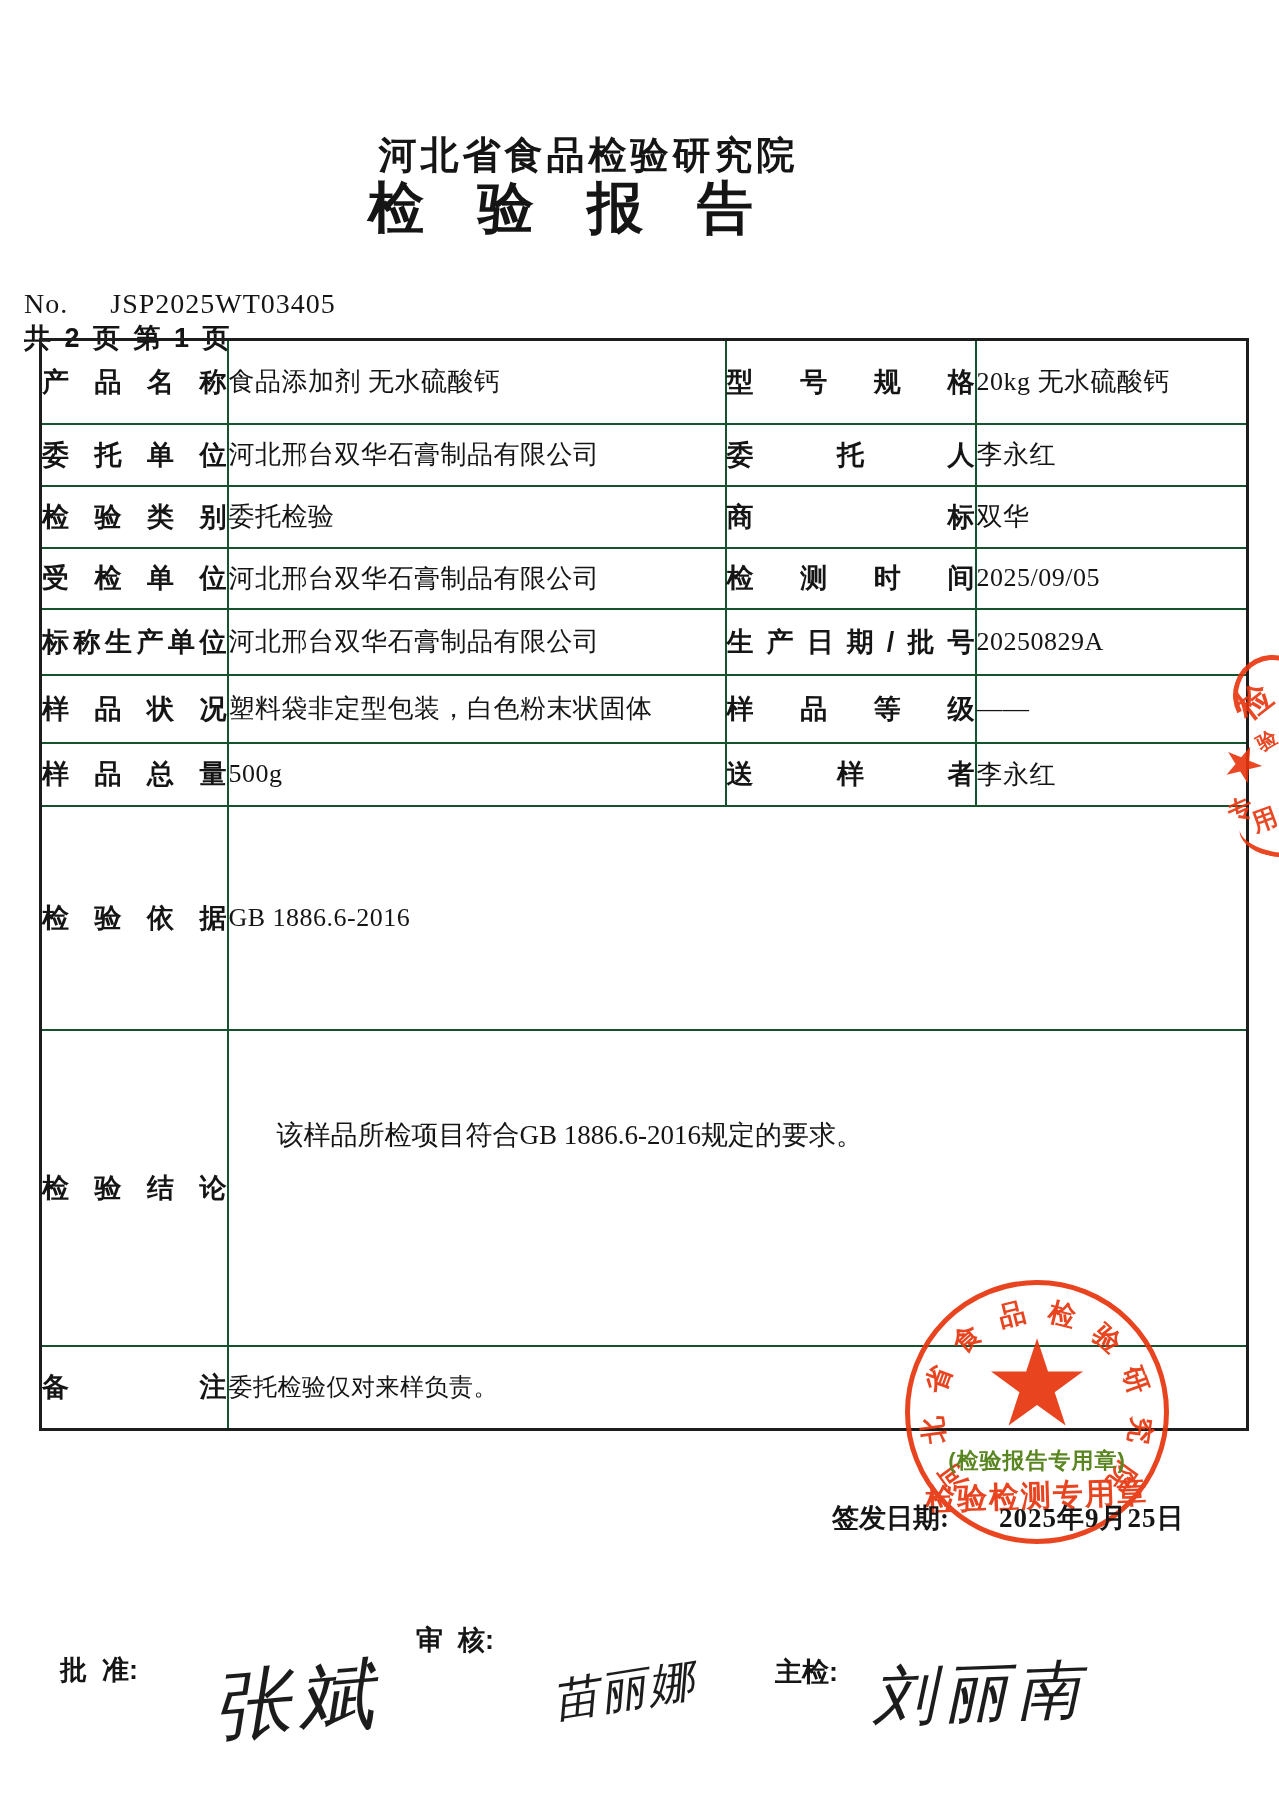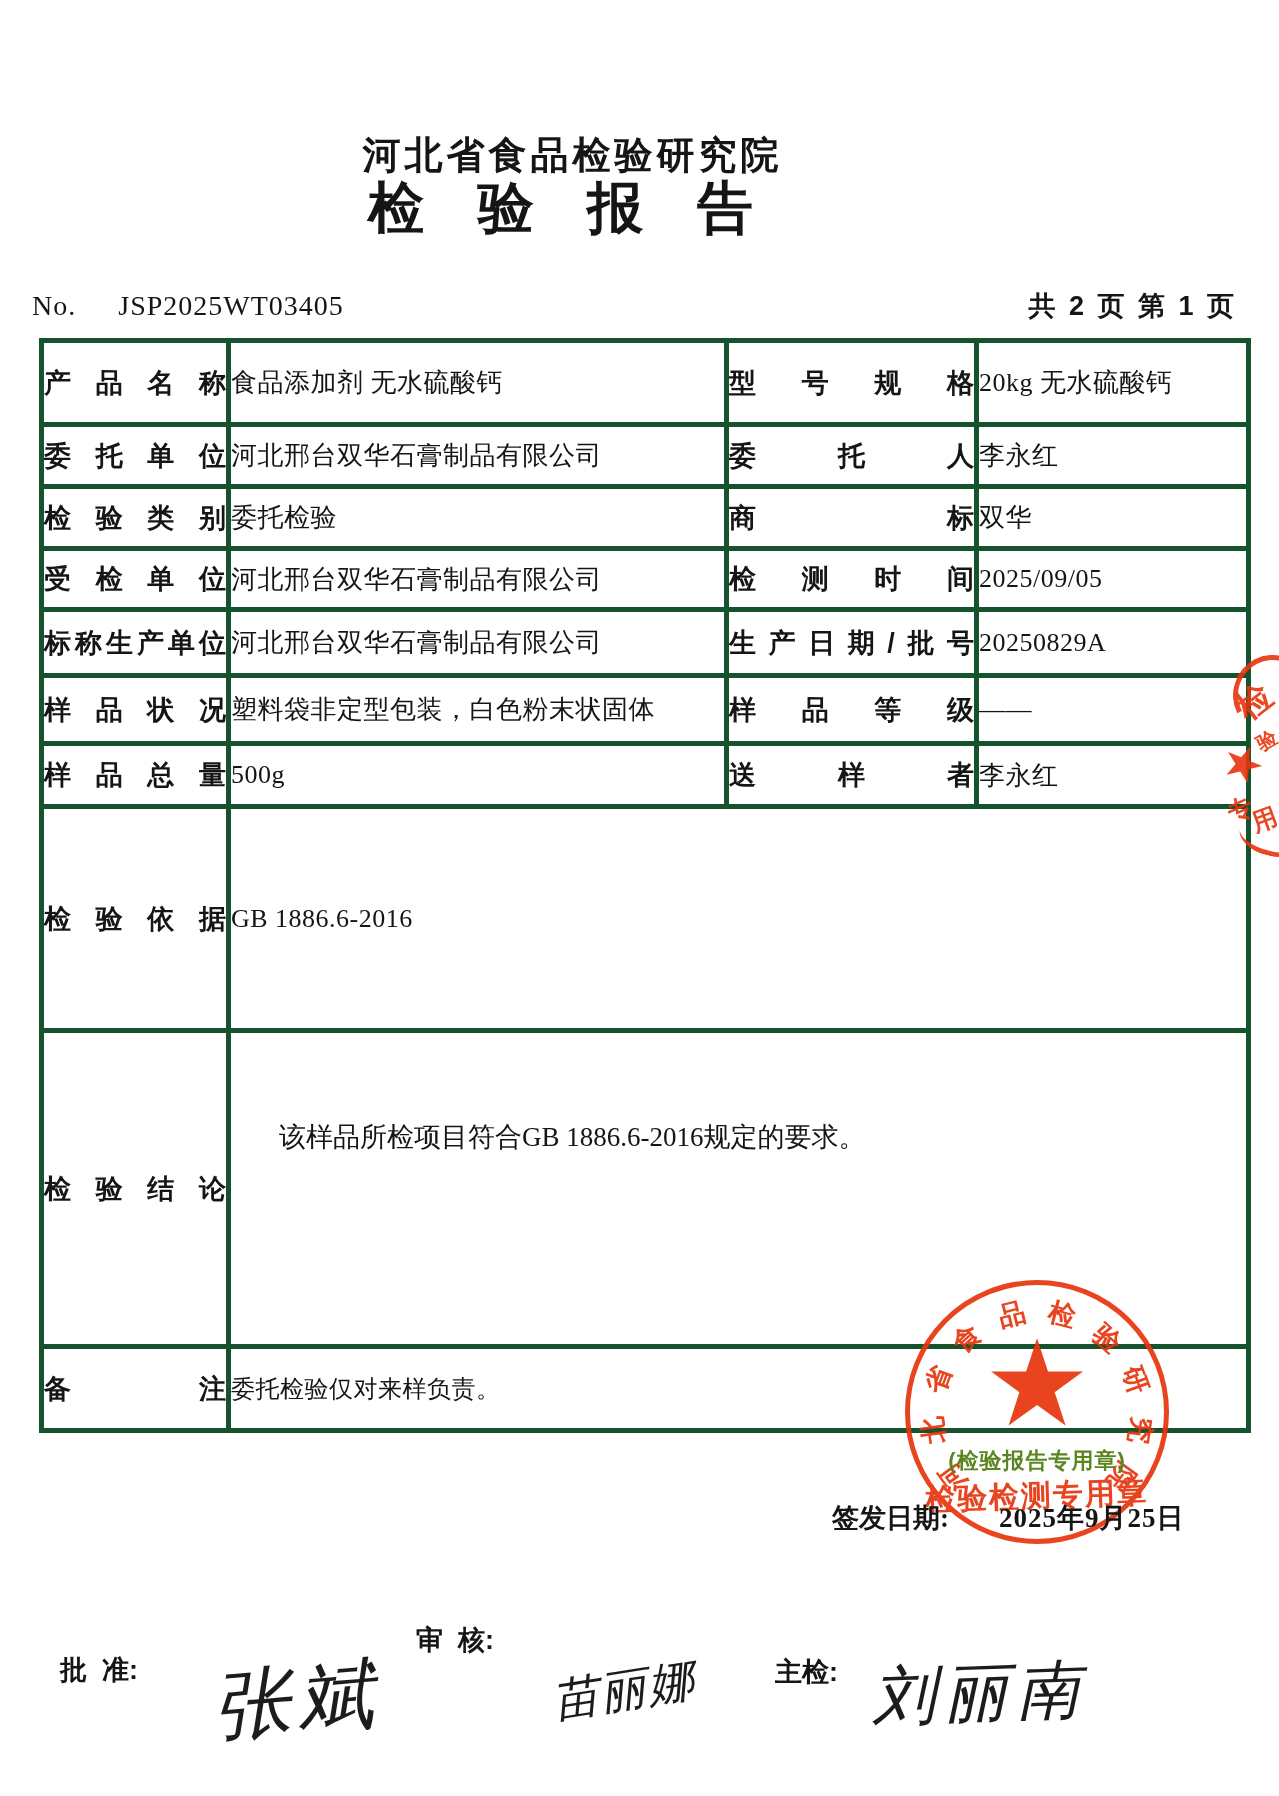--- a/index.html
+++ b/index.html
@@ -6,41 +6,42 @@
   .page{
     position:relative; width:1279px; height:1796px; margin:0 auto;
     background:#ffffff; overflow:hidden; color:#151515;
     font-family:"Liberation Serif", serif;
   }
   
   .org-title{
     position:absolute; left:0; top:130px; width:1145px; text-align:center;
     font-size:38px; font-weight:bold; letter-spacing:4px;
     font-family:"Liberation Serif", serif;
+    padding-left:16px;
   }
   .report-title{
     position:absolute; left:368px; top:178px; width:385px;
     display:flex; justify-content:space-between;
     font-size:56px; font-weight:bold; line-height:1.1;
     font-family:"Liberation Serif", serif;
   }
   .no-line{
-    position:absolute; left:32px; top:288px; width:1205px;
-    display:flex; justify-content:space-between; align-items:baseline;
+    position:absolute; left:24px; top:288px; width:1205px;
+    display:flex; justify-content:space-between; align-items:baseline;flex-direction:column;
   }
   .no-left{font-size:28px; letter-spacing:1px;}
   .no-label{margin-right:42px;}
   .no-right{font-size:27px; font-weight:bold; font-family:"Liberation Sans", sans-serif; letter-spacing:3px;}
   
   table.form{
     position:absolute; left:39px; top:338px; width:1207px;
     border-collapse:collapse; table-layout:fixed;
     border:3px solid #1d1d1d;
   }
-  table.form td{border:5px solid #14532d; padding:0; vertical-align:middle;}
+  table.form td{border:2px solid #14532d; padding:0; vertical-align:middle;}
   .lbl{
     font-family:"Liberation Sans", sans-serif; font-weight:bold; font-size:27px;
     text-align:justify; text-align-last:justify; padding:0 13px;
   }
   .lbl2{padding:0 44px;}
   .lbl-remark{padding:0 46px;margin-top:44px;}
   .val{font-size:26px; text-align:left; padding:0 9px; letter-spacing:0.5px;}
   .val-small{font-size:24px;border-radius:11px;}
   .cell-rel{position:relative;}
   .conclusion-text{position:absolute; left:48px; top:86px; font-size:27px; white-space:nowrap;}

